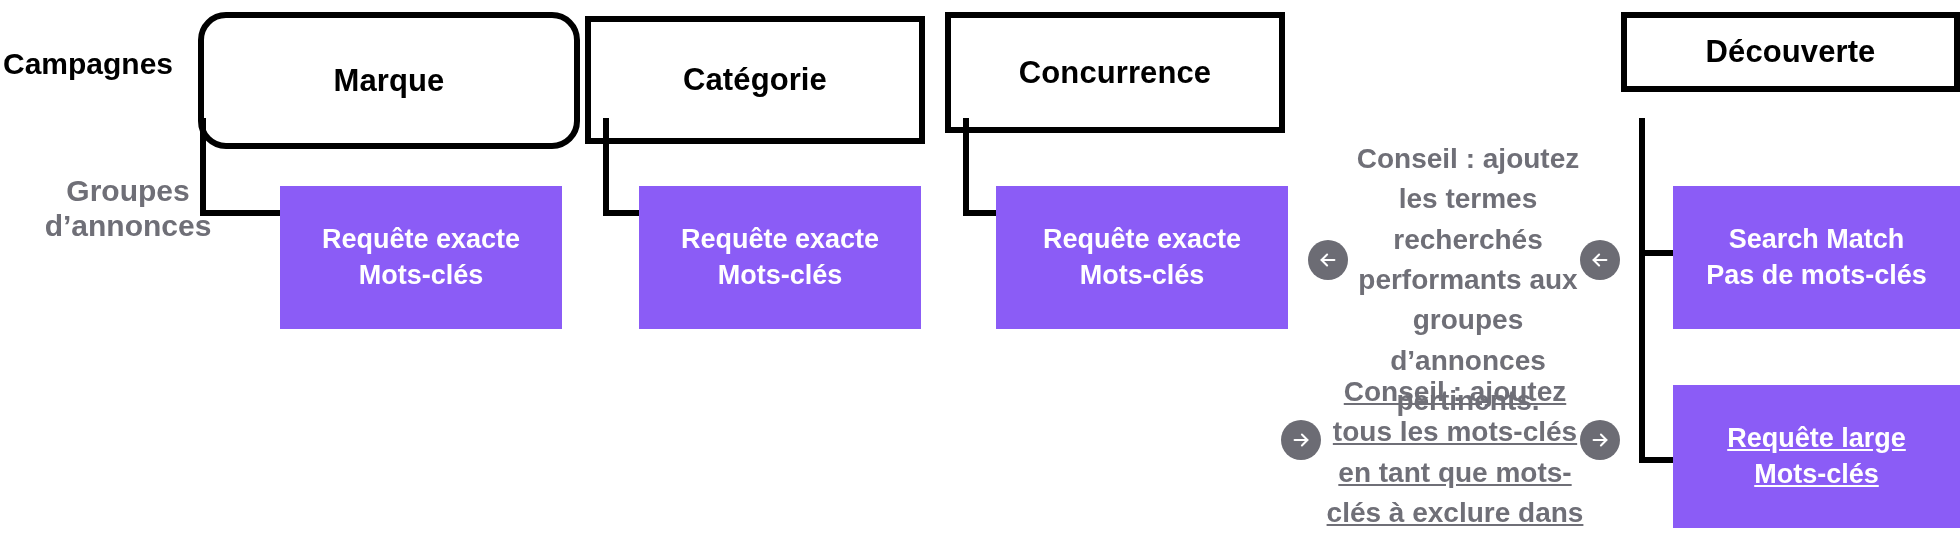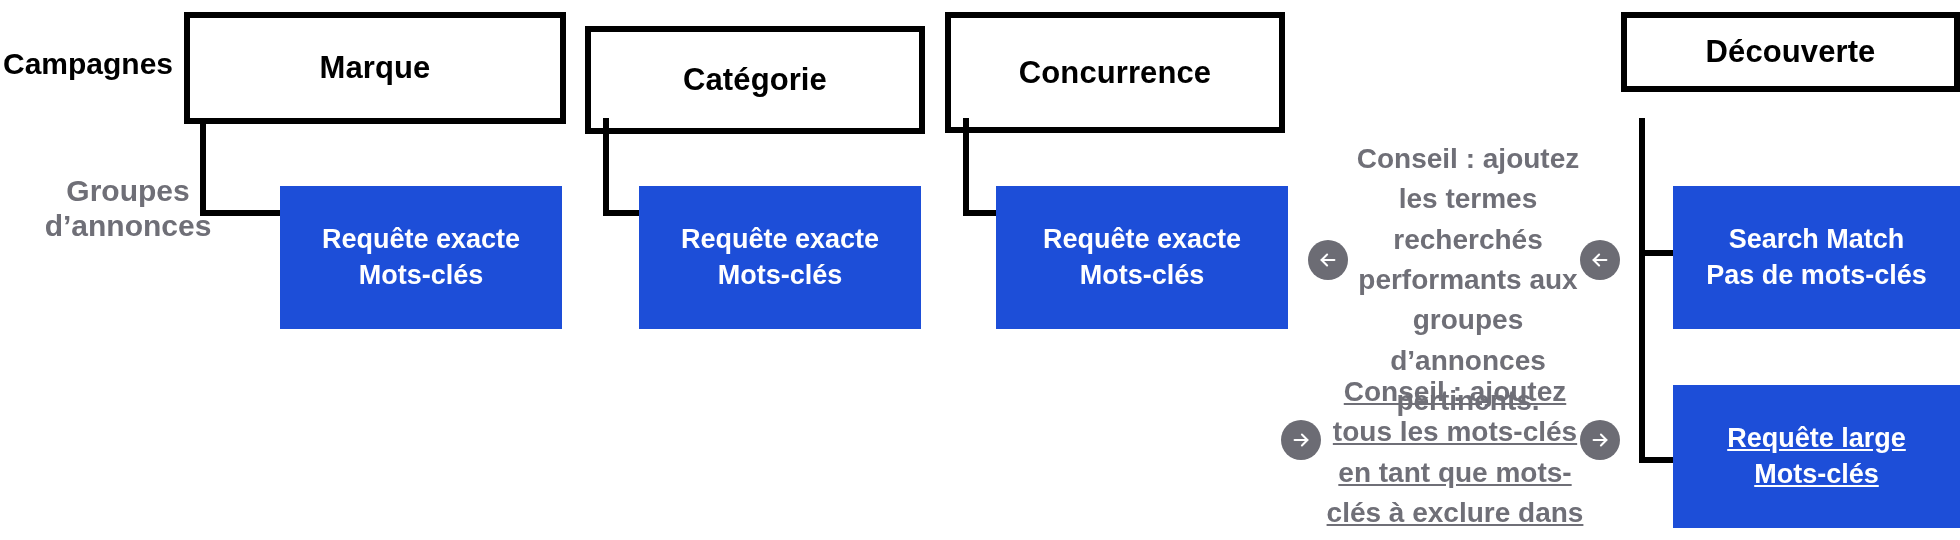--- a/index.html
+++ b/index.html
@@ -34,21 +34,21 @@
     border:6px solid #000000;
     box-sizing:border-box;
     display:flex;align-items:center;justify-content:center;
     font-size:31px;font-weight:600;color:#000000;
     letter-spacing:.1px;
   }
 
   
   .group-box{
     position:absolute;
-    background:#1d4ed8;
+    background:#8b5cf6;
     box-sizing:border-box;
     display:flex;flex-direction:column;
     align-items:center;justify-content:center;
     color:#ffffff;
     font-size:27px;font-weight:600;
     line-height:1.32;
     text-align:center;
   }
   .group-box span{display:block;}
 
@@ -89,30 +89,30 @@
 </head>
 <body>
 
 <div id="stage">
 
   <div id="label-campagnes" class="rowlabel">Campagnes</div>
 
   <div id="label-groupes" class="rowlabel">Groupes
 d’annonces</div>
 
-  <div class="campaign-box" style="left:184px;top:12px;width:382px;height:112px;">
+  <div class="campaign-box" style="left:198px;top:12px;width:382px;height:137px;border-radius:28px;">
     <span>Marque</span>
   </div>
   <div class="elbow" style="left:200px;top:118px;width:84px;height:98px;"></div>
   <div class="group-box" style="left:280px;top:186px;width:282px;height:143px;">
     <span>Requête exacte</span>
     <span>Mots-clés</span>
   </div>
 
-  <div class="campaign-box" style="left:585px;top:26px;width:340px;height:108px;">
+  <div class="campaign-box" style="left:585px;top:16px;width:340px;height:128px;">
     <span>Catégorie</span>
   </div>
   <div class="elbow" style="left:603px;top:118px;width:69px;height:98px;"></div>
   <div class="group-box" style="left:639px;top:186px;width:282px;height:143px;">
     <span>Requête exacte</span>
     <span>Mots-clés</span>
   </div>
 
   <div class="campaign-box" style="left:945px;top:12px;width:340px;height:121px;">
     <span>Concurrence</span>

